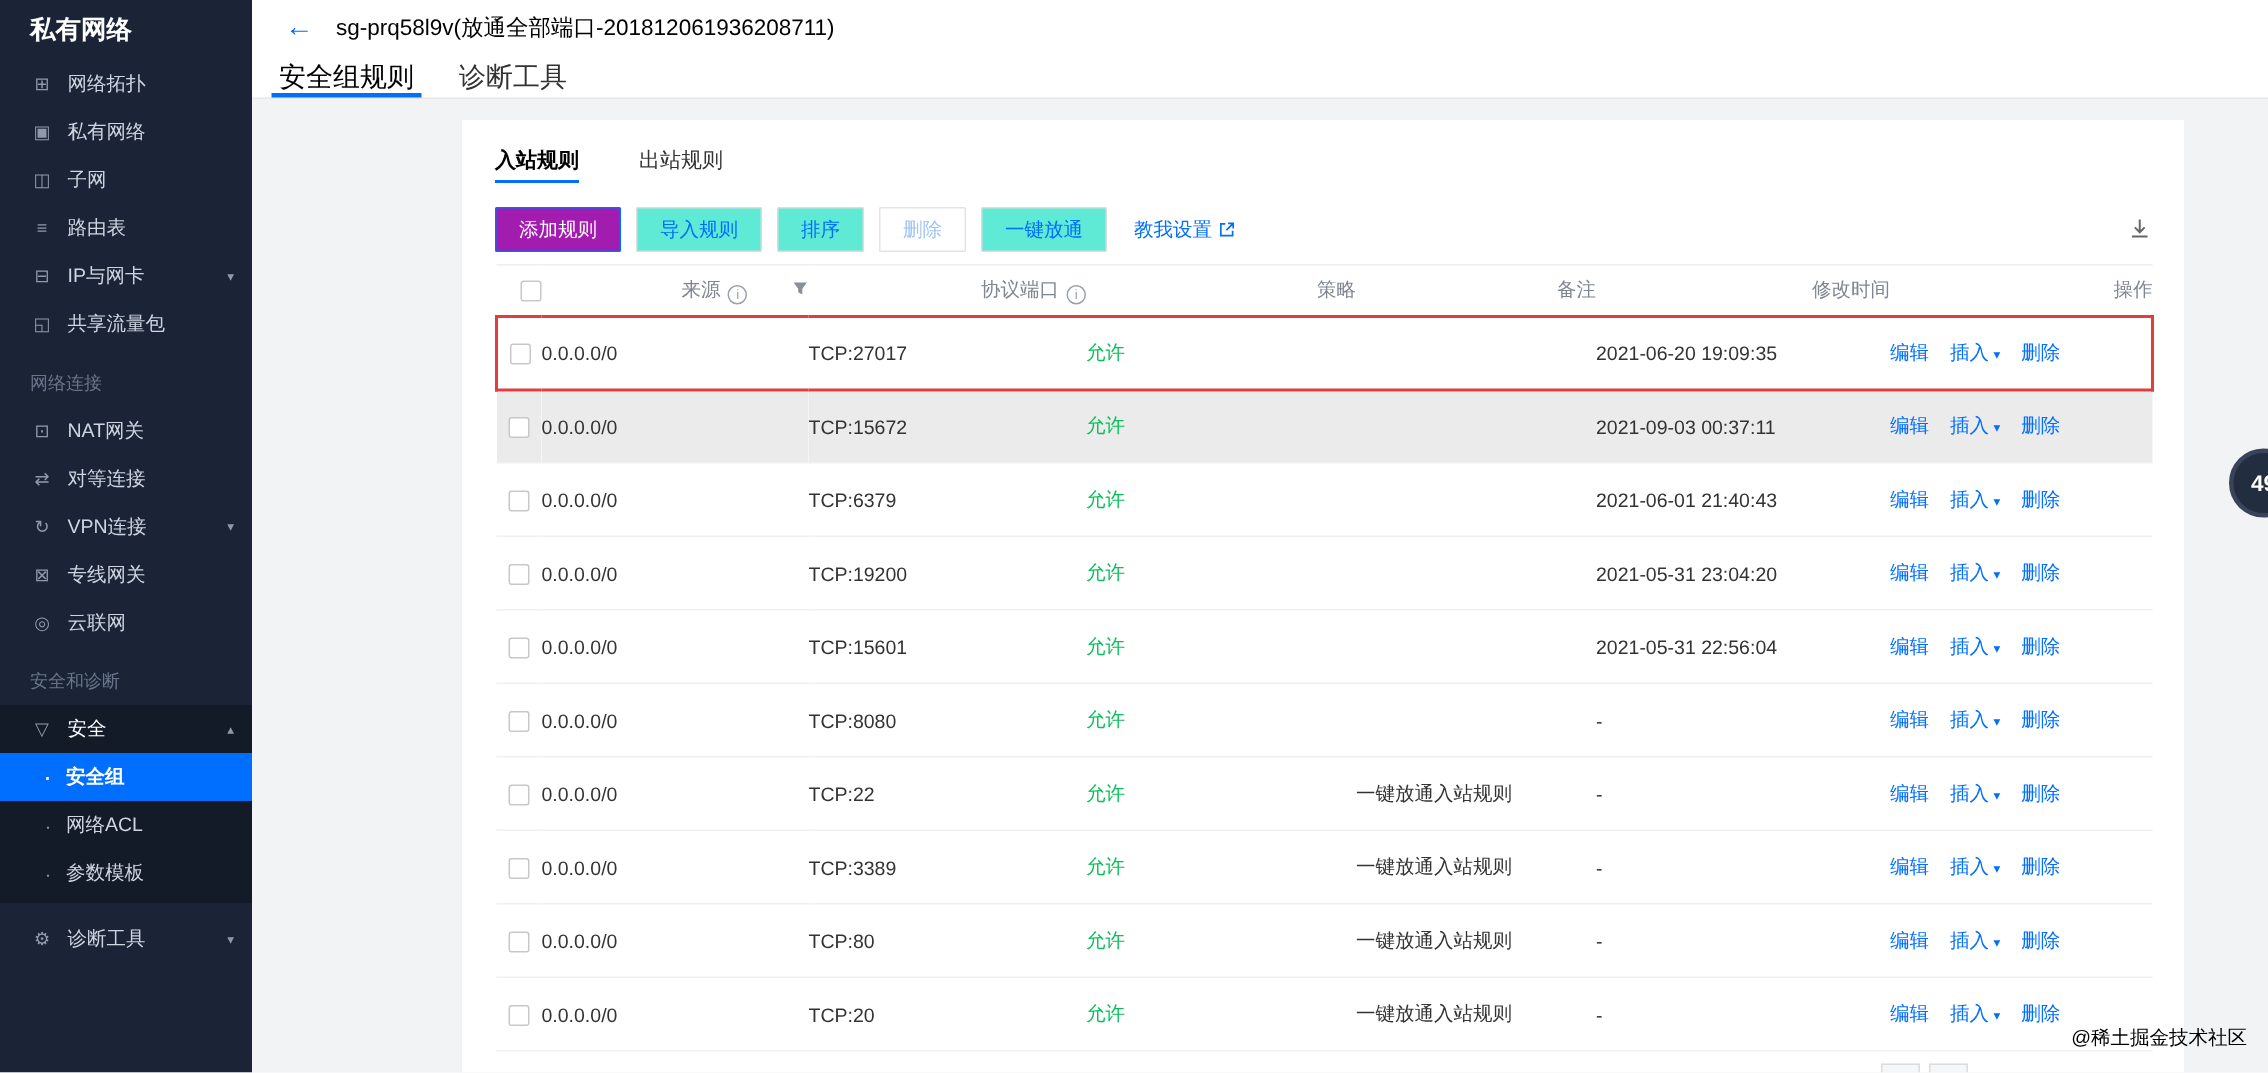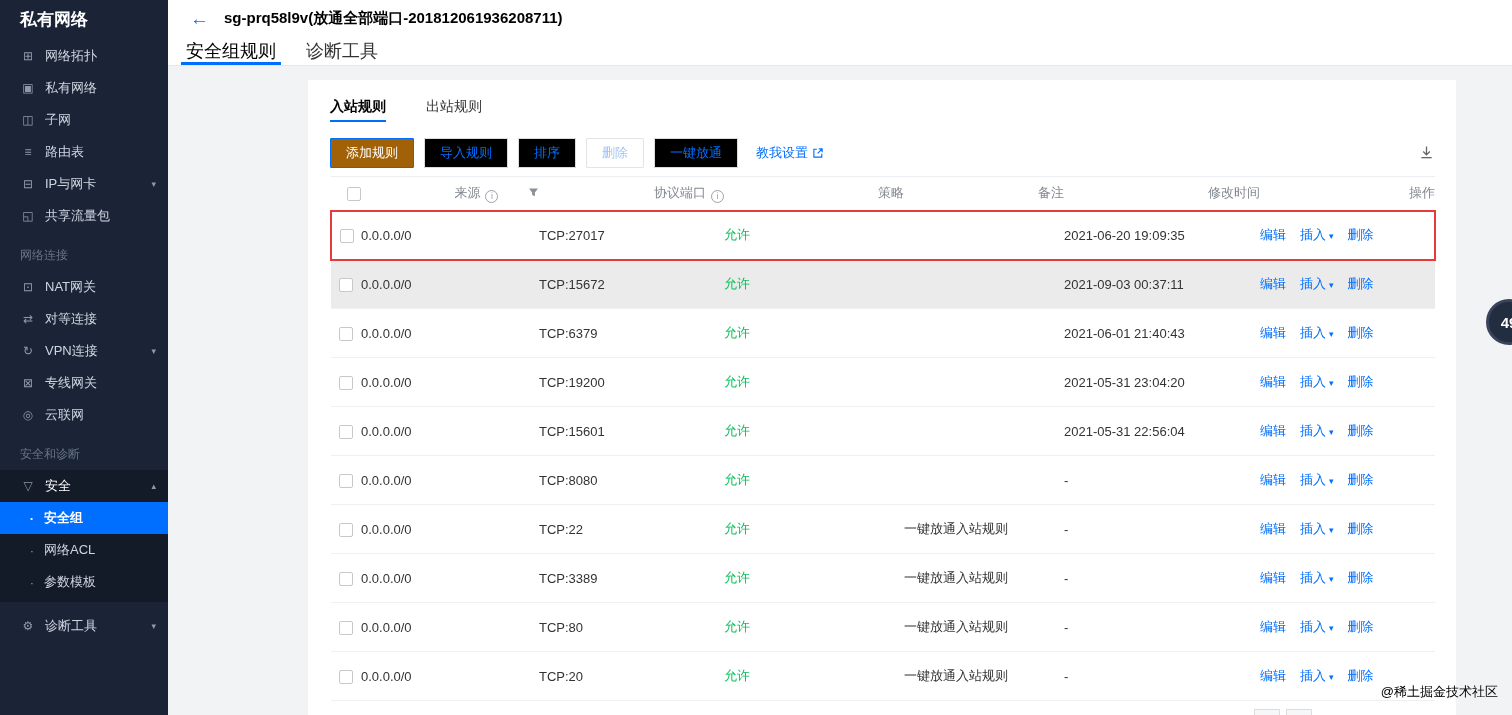--- a/index.html
+++ b/index.html
@@ -17,38 +17,38 @@
   .side-group.open>.side-item{color:#fff}
   .side-sub{height:32px;display:flex;align-items:center;padding-left:26px;color:#cfd5e0;cursor:pointer;font-size:13px}
   .side-sub .bullet{width:12px;text-align:center;margin-right:6px;color:#8f99ad}
   .side-sub.active{background:#006eff;color:#fff;font-weight:bold}
   .side-sub.active .bullet{color:#fff}
 
   
   .topbar{position:absolute;left:168px;right:0;top:0;height:66px;background:#fff;border-bottom:1px solid #e7e7e7;z-index:4}
   .topbar-row{display:flex;align-items:center;height:37px;padding-left:22px}
   .back{color:#006eff;font-size:19px;margin-right:15px;cursor:pointer;line-height:1}
-  .page-title{font-weight:bold;font-size:15px;color:#000}
+  .page-title{font-weight:normal;font-size:15px;color:#000}
   .topbar-tabs{display:flex;height:28px;padding-left:3px}
   .htab{height:100%;display:flex;align-items:center;padding:0 15px;font-size:18px;color:#333;position:relative;cursor:pointer}
   .htab.active{color:#000}
   .htab.active::after{content:"";position:absolute;left:10px;right:10px;bottom:0;height:3px;background:#006eff}
 
   
   .content{position:absolute;left:168px;top:66px;right:0;bottom:0;background:#f2f3f5;overflow:hidden}
   .card{position:absolute;left:140px;right:56px;top:14px;height:720px;background:#fff}
   .card-tabs{display:flex;padding:12px 22px 0}
   .ctab{margin-right:40px;height:30px;display:flex;align-items:center;font-size:14px;color:#333;position:relative;cursor:pointer}
   .ctab.active{font-weight:bold;color:#000}
   .ctab.active::after{content:"";position:absolute;left:0;right:0;bottom:0;height:2px;background:#006eff}
 
   .toolbar{display:flex;align-items:center;margin:16px 22px 0;height:30px;position:relative}
   .btn{height:30px;padding:0 15px;display:inline-flex;align-items:center;font-size:13px;cursor:pointer;border:1px solid transparent;border-radius:1px;margin-right:10px;white-space:nowrap}
-  .btn-primary{background:#a16207;border-color:#006eff;color:#fff}
-  .btn-plain{background:#000000;border-color:#dcdcdc;color:#006eff}
+  .btn-primary{background:#a21caf;border-color:#006eff;color:#fff}
+  .btn-plain{background:#5eead4;border-color:#dcdcdc;color:#006eff}
   .btn-disabled{background:#fff;border-color:#e4e4e4;color:#9fc4f5;cursor:default}
   .link-tutorial{color:#006eff;display:inline-flex;align-items:center;gap:4px;margin-left:8px;cursor:pointer;font-size:13px}
   .dl{position:absolute;right:0;top:7px;cursor:pointer;line-height:0}
 
   table{border-collapse:collapse;table-layout:fixed;width:1104px;margin:8px 22px 0}
   thead th{height:34px;font-weight:normal;text-align:right;color:#80868f;font-size:13px;border-top:1px solid #eceef1;border-bottom:1px solid #e6e8eb;white-space:nowrap}
   tbody td{height:49px;font-size:13px;color:#333;border-bottom:1px solid #eef0f2;white-space:nowrap;overflow:hidden}
   .c-check{padding-left:8px}
   td.policy{color:#0abf5b}
   tr.gray{background:#ebebeb}

